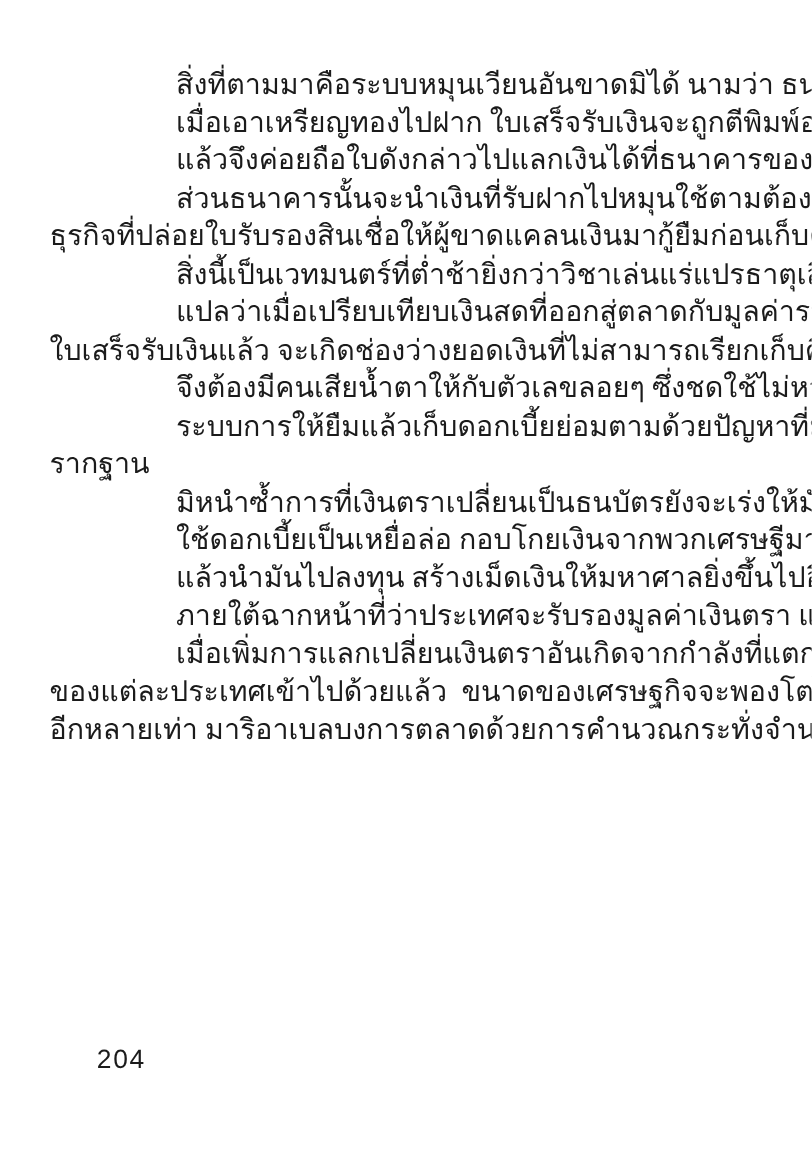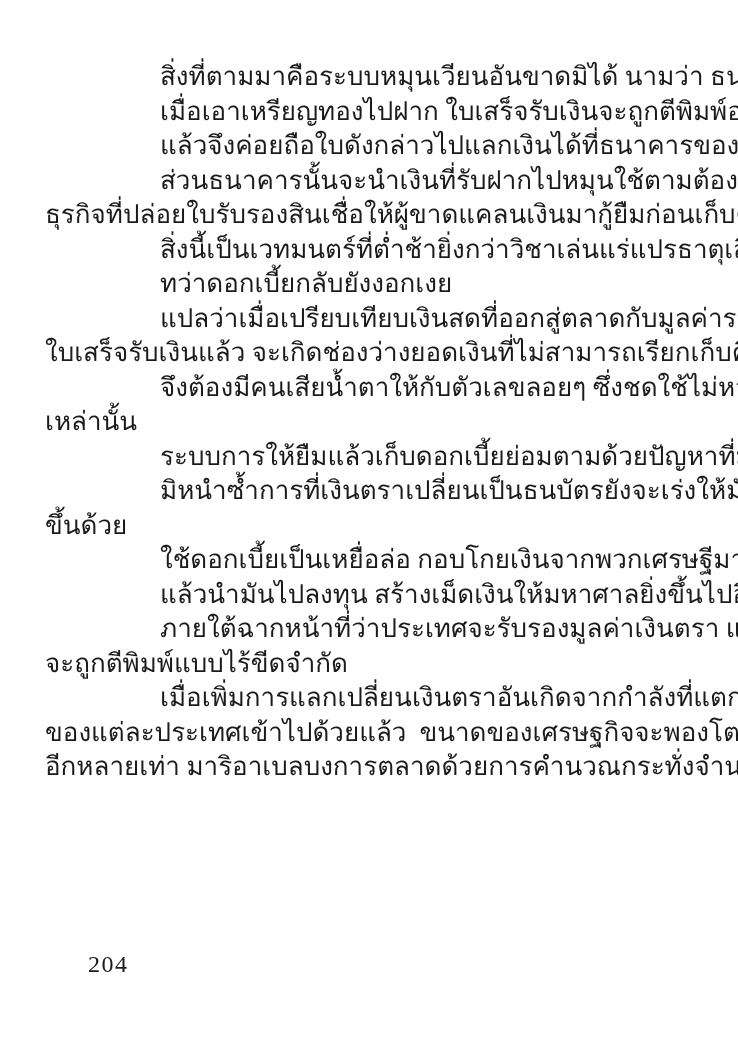--- a/index.html
+++ b/index.html
@@ -33,44 +33,41 @@
     padding-left: 115px;
   }
   .page-number {
     position: absolute;
     left: 88px;
     top: 950px;
     font-size: 24px;
     line-height: 28px;
     color: #1b1b1b;
     letter-spacing: 1.5px;
-    font-family: Liberation Serif, serif;
+    font-family: Liberation Sans, sans-serif;
   }
 </style>
 </head>
 <body>
 
 <div class="page">
   <div class="text-block">
       <div class="line indent">สิ่งที่ตามมาคือระบบหมุนเวียนอันขาดมิได้ นามว่า ธนาคาร</div>
       <div class="line indent">เมื่อเอาเหรียญทองไปฝาก ใบเสร็จรับเงินจะถูกตีพิมพ์ออกมา</div>
       <div class="line indent">แล้วจึงค่อยถือใบดังกล่าวไปแลกเงินได้ที่ธนาคารของคู่ค้า</div>
       <div class="line indent">ส่วนธนาคารนั้นจะนำเงินที่รับฝากไปหมุนใช้ตามต้องการ วางแผน</div>
       <div class="line">ธุรกิจที่ปล่อยใบรับรองสินเชื่อให้ผู้ขาดแคลนเงินมากู้ยืมก่อนเก็บดอกเบี้ย</div>
       <div class="line indent">สิ่งนี้เป็นเวทมนตร์ที่ต่ำช้ายิ่งกว่าวิชาเล่นแร่แปรธาตุเสียอีก</div>
-      <div class="line indent">ทว่าดอกเบี้ยกลับยังงอกเงย</div>
       <div class="line indent">แปลว่าเมื่อเปรียบเทียบเงินสดที่ออกสู่ตลาดกับมูลค่ารวมของ</div>
       <div class="line">ใบเสร็จรับเงินแล้ว จะเกิดช่องว่างยอดเงินที่ไม่สามารถเรียกเก็บคืนมาได้...</div>
       <div class="line indent">จึงต้องมีคนเสียน้ำตาให้กับตัวเลขลอยๆ ซึ่งชดใช้ไม่หวาดไม่ไหว</div>
-      <div class="line">เหล่านั้น</div>
       <div class="line indent">ระบบการให้ยืมแล้วเก็บดอกเบี้ยย่อมตามด้วยปัญหาที่มีมาตั้งแต่</div>
+      <div class="line">รากฐาน</div>
       <div class="line indent">มิหนำซ้ำการที่เงินตราเปลี่ยนเป็นธนบัตรยังจะเร่งให้มันเกิดเร็ว</div>
-      <div class="line">ขึ้นด้วย</div>
       <div class="line indent">ใช้ดอกเบี้ยเป็นเหยื่อล่อ กอบโกยเงินจากพวกเศรษฐีมากมาย</div>
       <div class="line indent">แล้วนำมันไปลงทุน สร้างเม็ดเงินให้มหาศาลยิ่งขึ้นไปอีก</div>
       <div class="line indent">ภายใต้ฉากหน้าที่ว่าประเทศจะรับรองมูลค่าเงินตรา และธนบัตร</div>
-      <div class="line">จะถูกตีพิมพ์แบบไร้ขีดจำกัด</div>
       <div class="line indent">เมื่อเพิ่มการแลกเปลี่ยนเงินตราอันเกิดจากกำลังที่แตกต่าง</div>
       <div class="line">ของแต่ละประเทศเข้าไปด้วยแล้ว  ขนาดของเศรษฐกิจจะพองโตได้</div>
       <div class="line">อีกหลายเท่า มาริอาเบลบงการตลาดด้วยการคำนวณกระทั่งจำนวนเงินตรา</div>
     </div>
   <div class="page-number">204</div>
 </div>
 
 </body></html>

